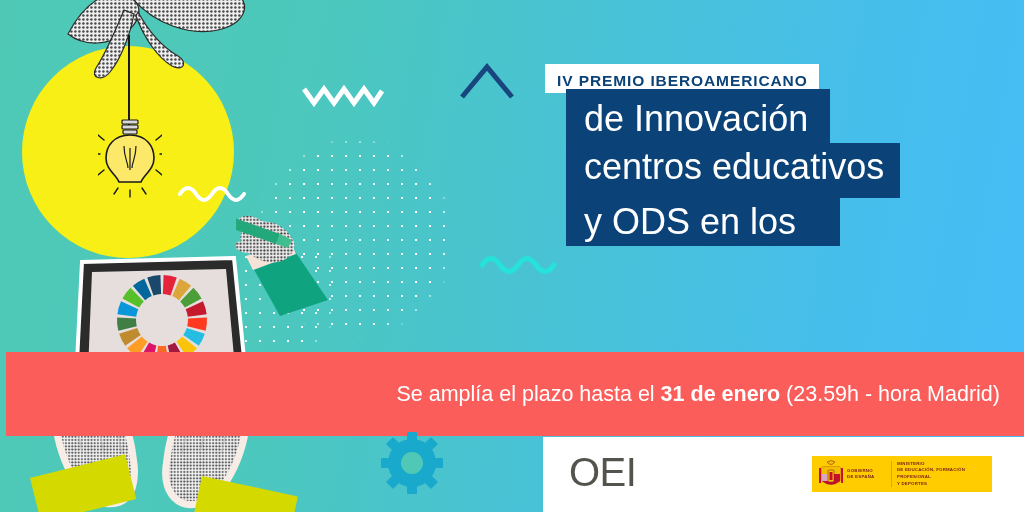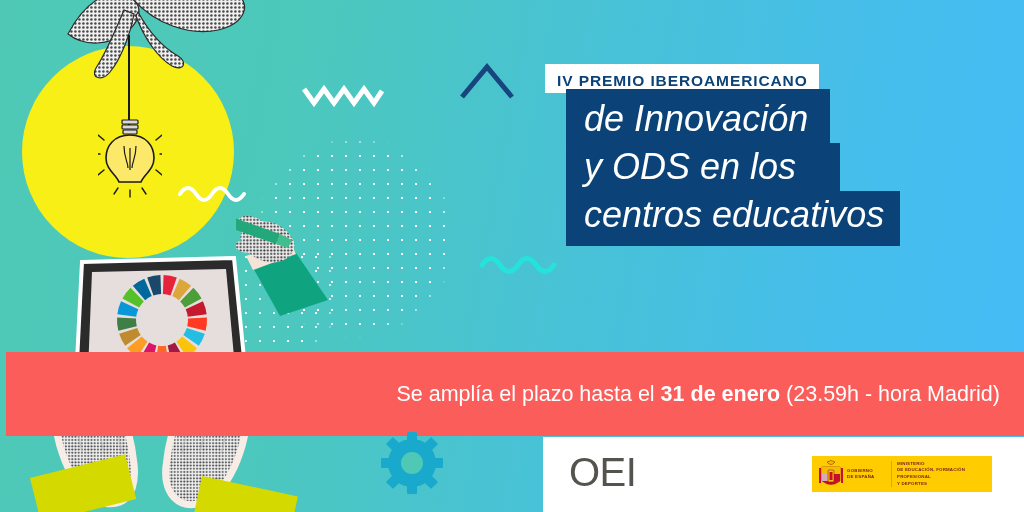--- a/index.html
+++ b/index.html
@@ -47,21 +47,20 @@
     font-weight:bold;font-size:15.5px;letter-spacing:.9px;
     display:flex;align-items:center;padding:4px 11px 0 12px;
     white-space:nowrap;
   }
   .titlewrap{position:absolute;left:566px;top:89px;}
   .tline{
     background:#0B4378;color:#ffffff;
     font-size:36px;line-height:1.0;font-weight:normal;
     display:block;white-space:nowrap;width:max-content;
     padding:16px 22px 9px 18px;
-    font-style:italic;
   }
   .tline.l1{padding-top:12px;padding-bottom:6px;}
   .tline.l2{padding-top:6px;padding-bottom:6px;padding-right:44px;}
   .tline.l3{padding-top:6px;padding-bottom:13px;padding-right:16px;}
 
   
   .redband{
     position:absolute;left:6px;top:352px;width:1024px;height:84px;background:#FA5D5A;
   }
   .redband .msg{
@@ -258,22 +257,22 @@
       <path d="M204,12 C208,30 207,52 202,74 M188,8 C189,28 186,52 180,74 M172,14 C170,34 166,56 162,76" fill="none" stroke="#b9b9b9" stroke-width="1.4" opacity=".7"></path>
     </svg>
   </div>
 
   <div class="sleeveL"></div>
   <div class="sleeveR"></div>
 
   <div class="kicker">IV PREMIO IBEROAMERICANO</div>
   <div class="titlewrap">
     <span class="tline l1">de Innovación</span>
+    <span class="tline l3">centros educativos</span>
     <span class="tline l2">y ODS en los</span>
-    <span class="tline l3">centros educativos</span>
   </div>
 
   <div class="redband">
     <div class="msg"><span>Se amplía el plazo hasta el </span><b>31 de enero</b><span> (23.59h - hora Madrid)</span></div>
   </div>
 
   <div class="gear">
     <svg width="62" height="62" viewBox="0 0 62 62">
       <g fill="#19A9CC">
         <circle cx="31" cy="31" r="24"></circle>

